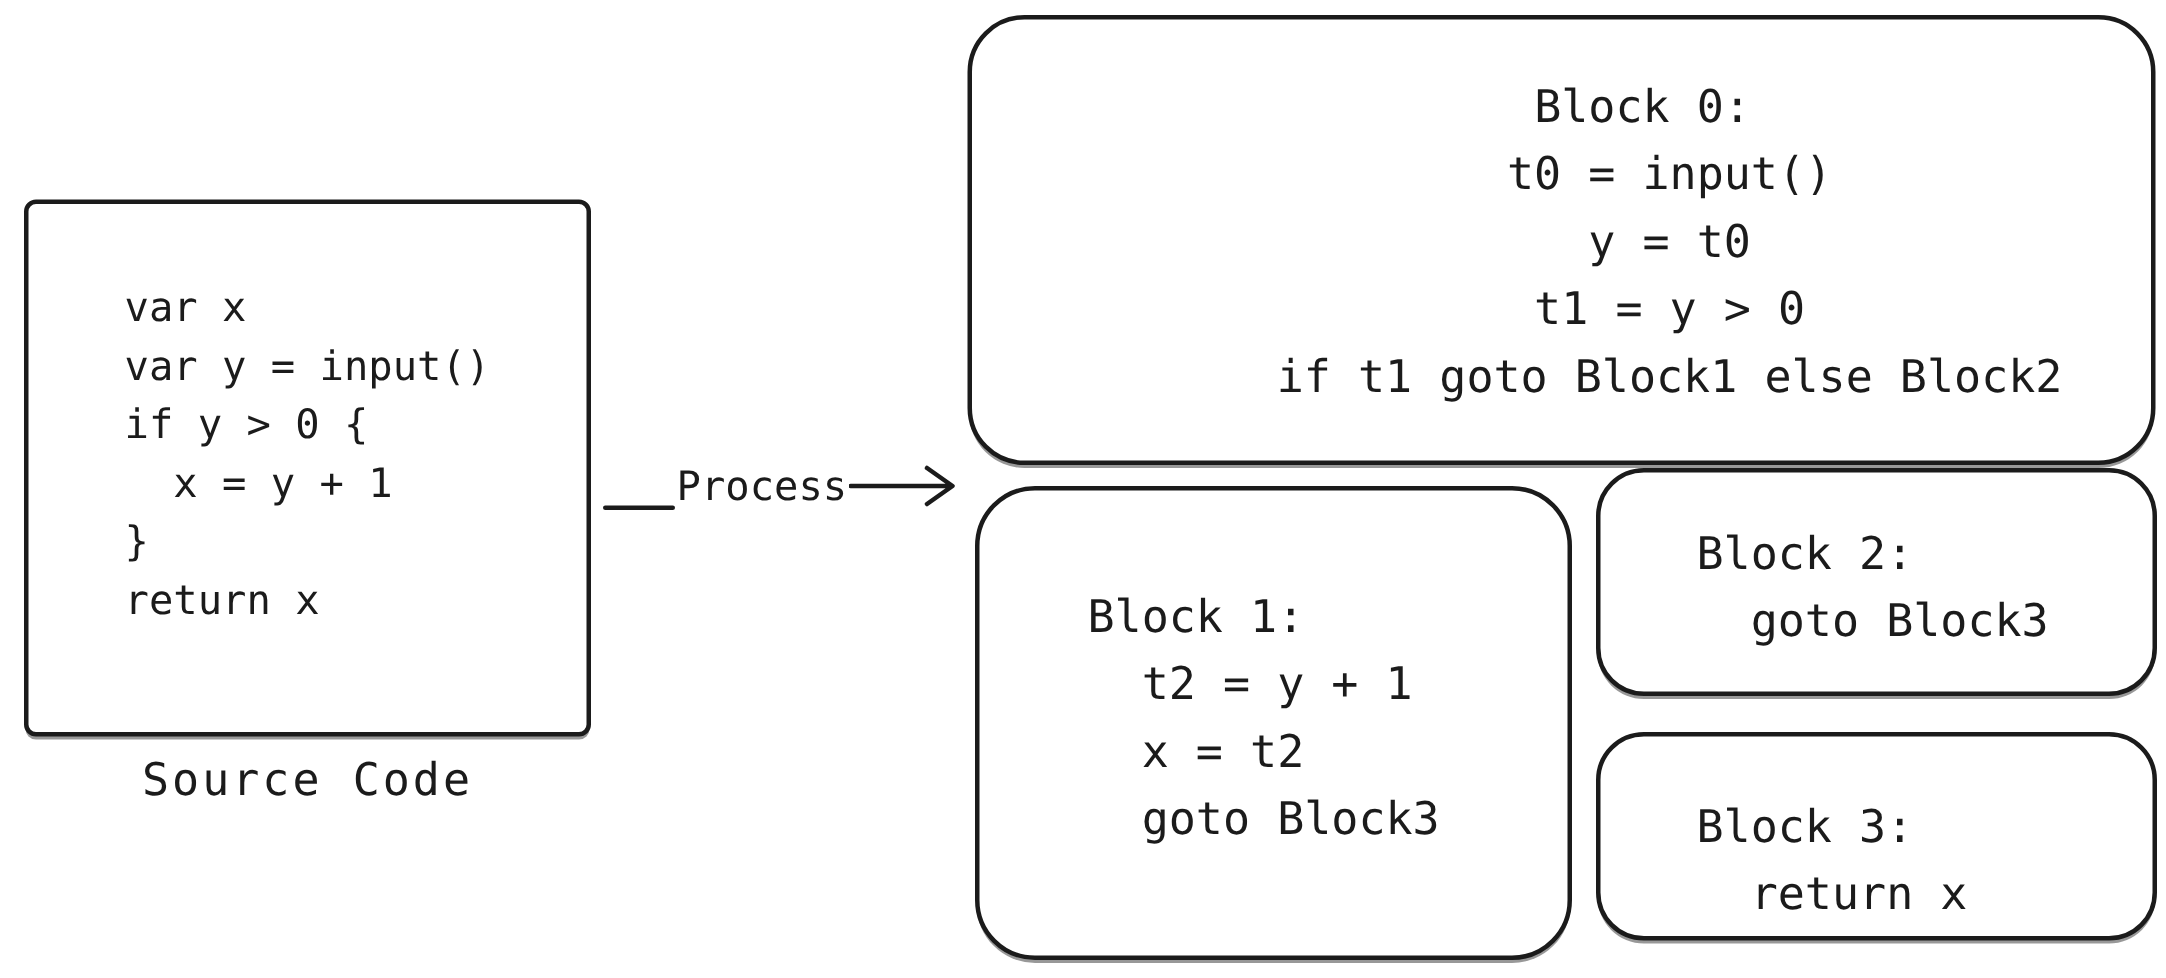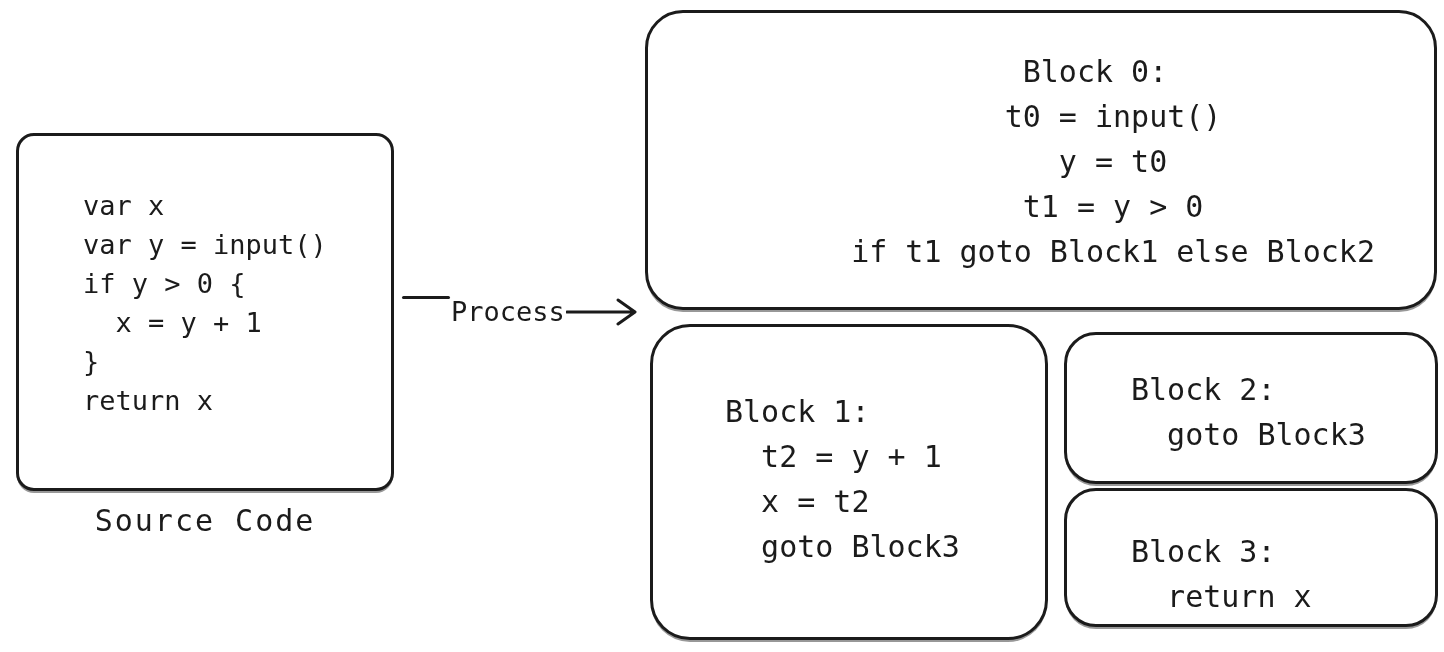--- a/index.html
+++ b/index.html
@@ -25,42 +25,42 @@
   }
   .code {
     white-space: pre;
     font-family: "DejaVu Sans Mono", monospace;
     color: #1b1b1b;
   }
   
   .source-box {
     left: 16px; top: 133px;
     width: 378px; height: 358px;
-    border-radius: 18px;
+    border-radius: 8px;
     padding: 50px 0 0 64px;
   }
   .source-box .code {
     font-size: 27px;
     line-height: 39px;
   }
   .source-caption {
     position: absolute;
     left: 16px; top: 503px;
     width: 378px;
     text-align: center;
     font-size: 30px;
     letter-spacing: 2px;
   }
   
   .process-arrow {
     position: absolute;
     left: 402px; top: 296px;
     width: 238px; height: 44px;
     display: flex;
-    align-items: flex-start;
+    align-items: flex-end;
   }
   .arrow-stub {
     width: 48px; height: 3px;
     background: #1b1b1b;
     border-radius: 2px;
   }
   .process-label {
     font-size: 27px;
     padding: 0 1px;
     white-space: nowrap;
@@ -76,21 +76,21 @@
     padding: 36px 0 0 108px;
     text-align: center;
   }
   .block1-box {
     left: 650px; top: 324px;
     width: 398px; height: 316px;
     border-radius: 40px;
     padding: 62px 12px 0 72px;
   }
   .block2-box {
-    left: 1064px; top: 332px;
+    left: 1064px; top: 312px;
     width: 374px; height: 152px;
     border-radius: 32px;
     padding: 32px 0 0 64px;
   }
   .block3-box {
     left: 1064px; top: 488px;
     width: 374px; height: 139px;
     border-radius: 32px;
     padding: 38px 0 0 64px;
   }

